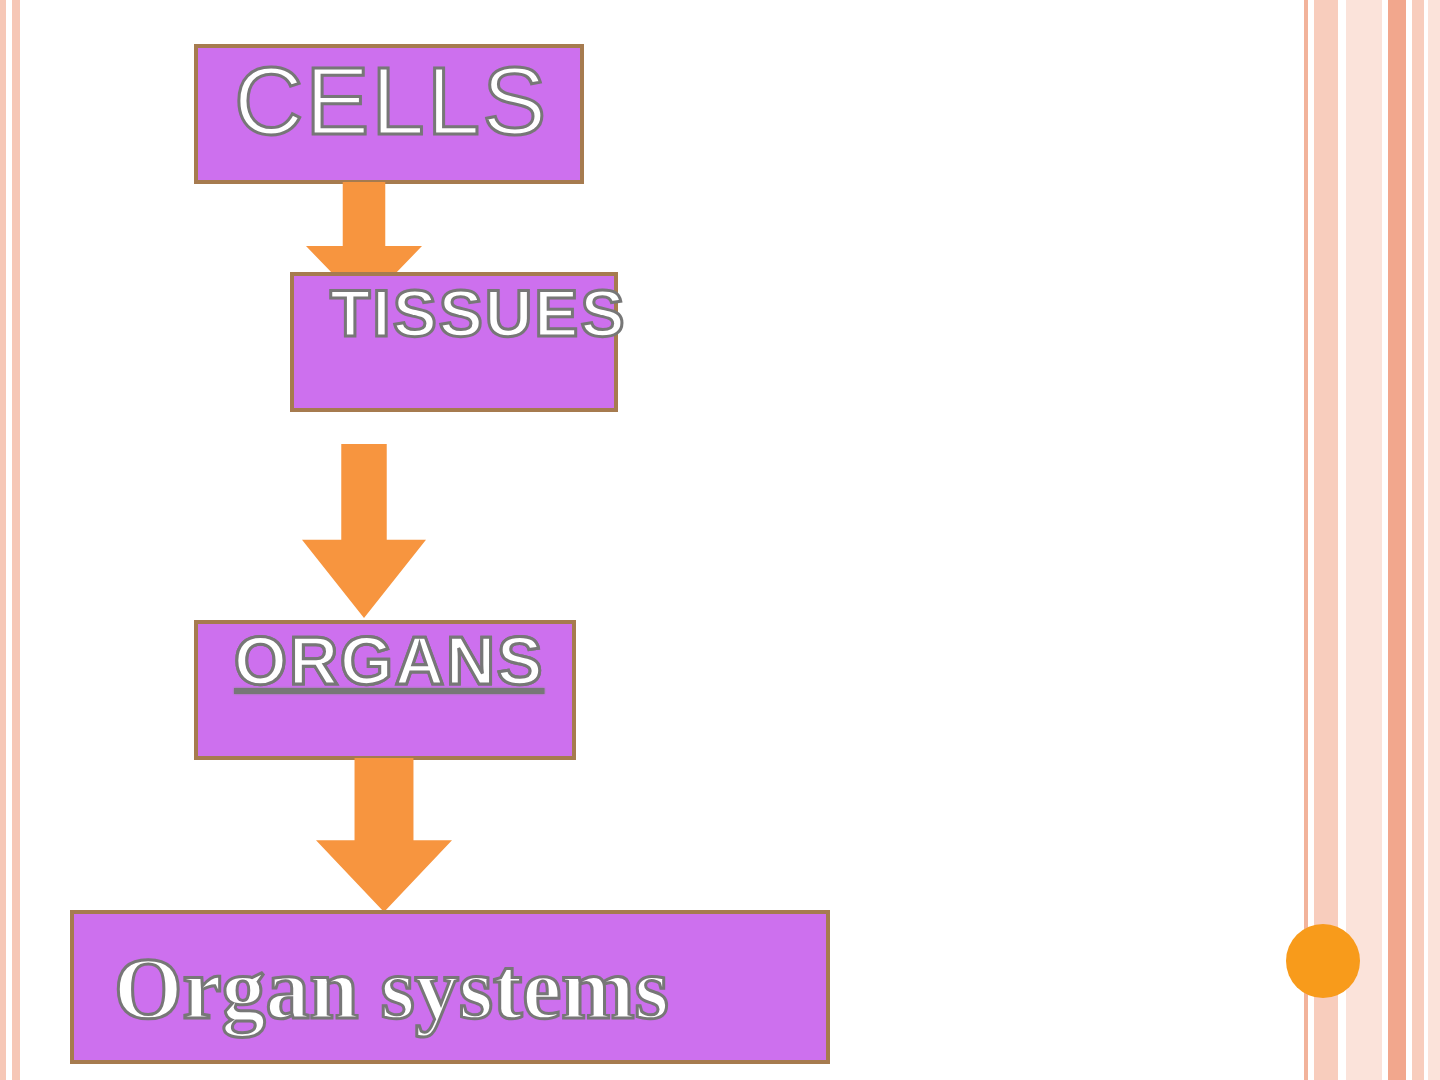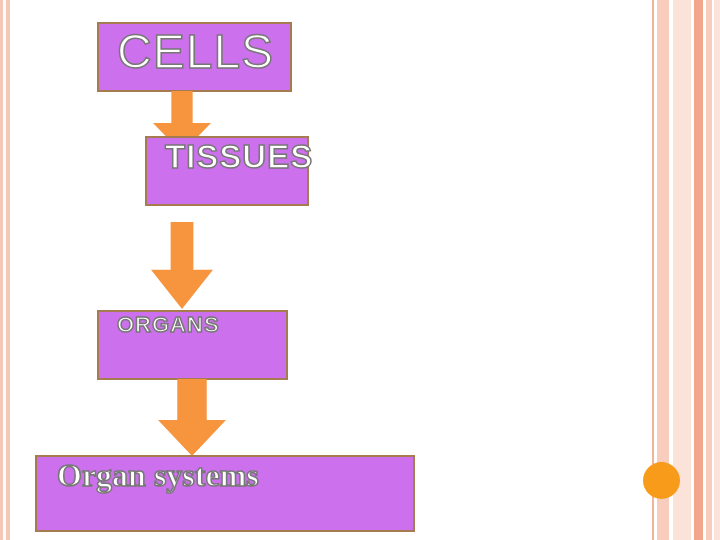--- a/index.html
+++ b/index.html
@@ -56,25 +56,25 @@
     -webkit-text-stroke:1.5px #777777;
     text-shadow:0 0 1px #888888;
     letter-spacing:1px;
     white-space:nowrap;
   }
   .node-cells{left:97px;top:22px;width:195px;height:70px;}
   .node-cells span{font-size:48px;font-weight:400;}
   .node-tissues{left:97px;top:136px;width:164px;height:70px;margin-left:48px;}
   .node-tissues span{font-size:33px;font-weight:700;}
   .node-organs{left:97px;top:310px;width:191px;height:70px;}
-  .node-organs span{font-size:22px;font-weight:700;}
+  .node-organs span{font-size:34px;font-weight:700;text-decoration:underline;}
   .node-organ-systems{left:35px;top:455px;width:380px;height:77px;padding-left:20px;}
   .node-organ-systems span{
     font-family:"Liberation Serif", serif;
-    font-size:32px;font-weight:700;letter-spacing:0;
+    font-size:44px;font-weight:700;letter-spacing:0;margin-top:12px;
   }
 
   
   .arrow{position:absolute;}
   .arrow-1{left:153px;top:91px;width:58px;height:62px;}
   .arrow-2{left:151px;top:222px;width:62px;height:87px;}
   .arrow-3{left:158px;top:379px;width:68px;height:77px;}
   .arrow svg{display:block;width:100%;height:100%;}
 
   

